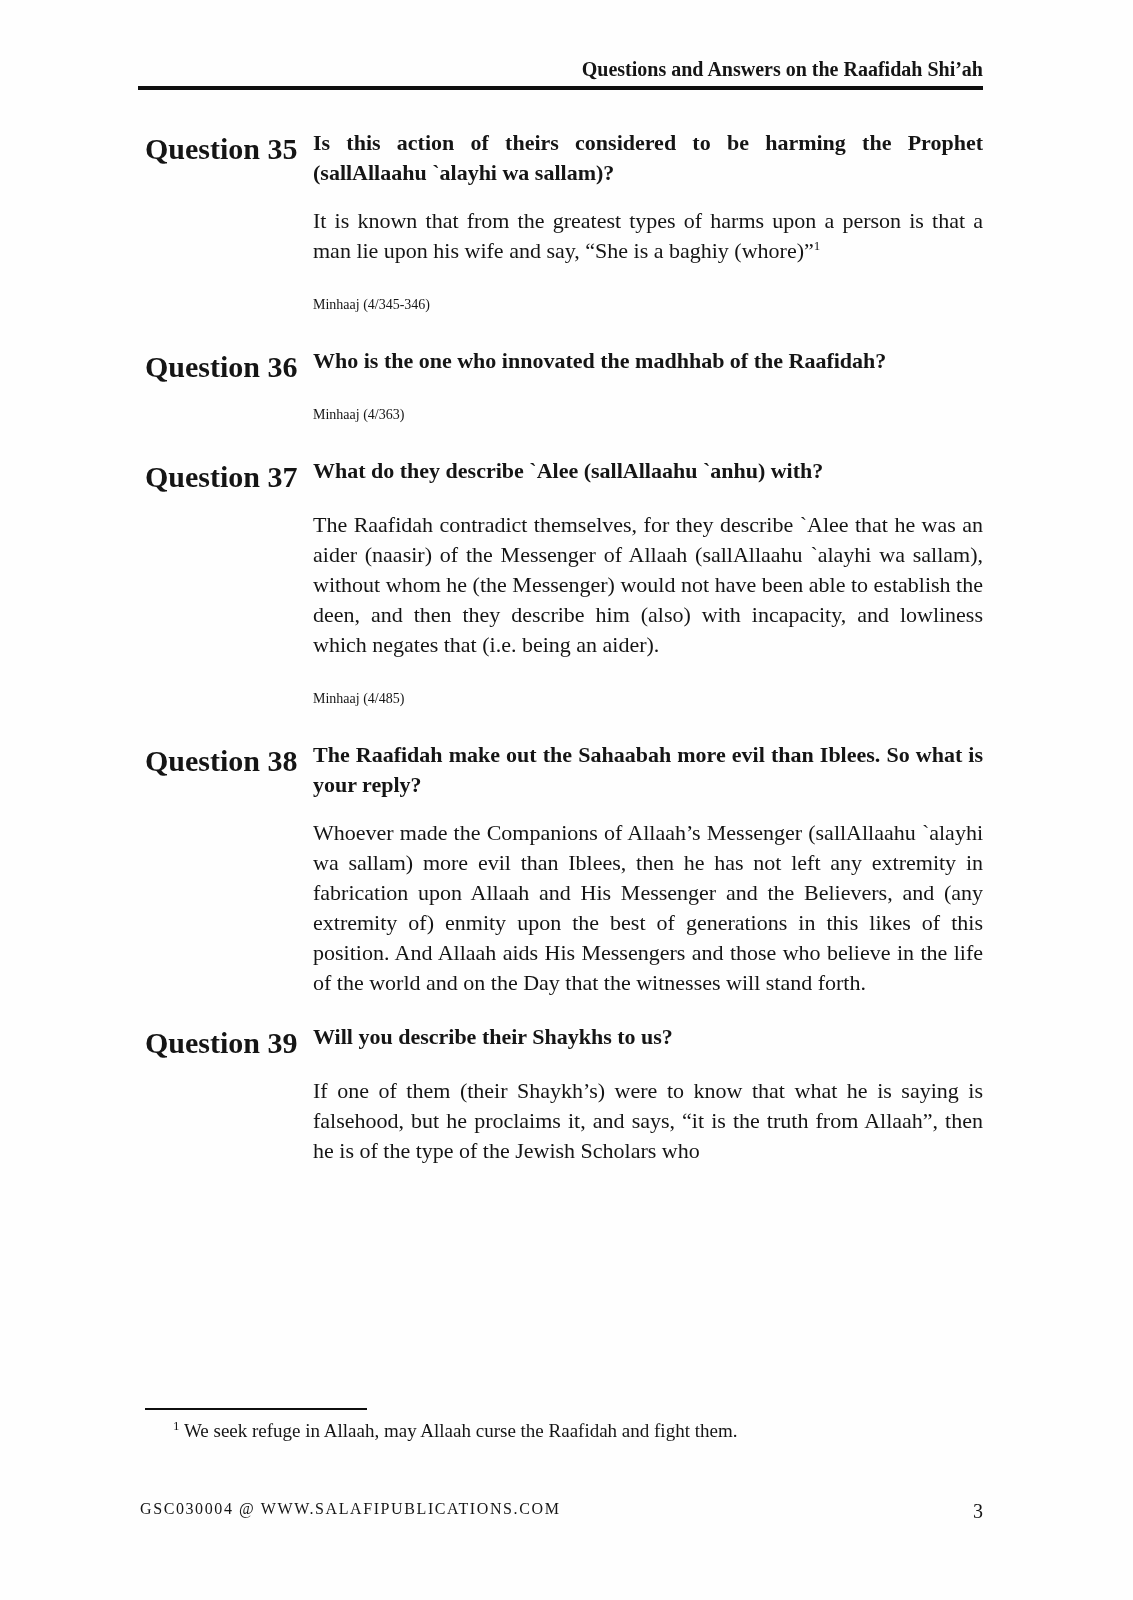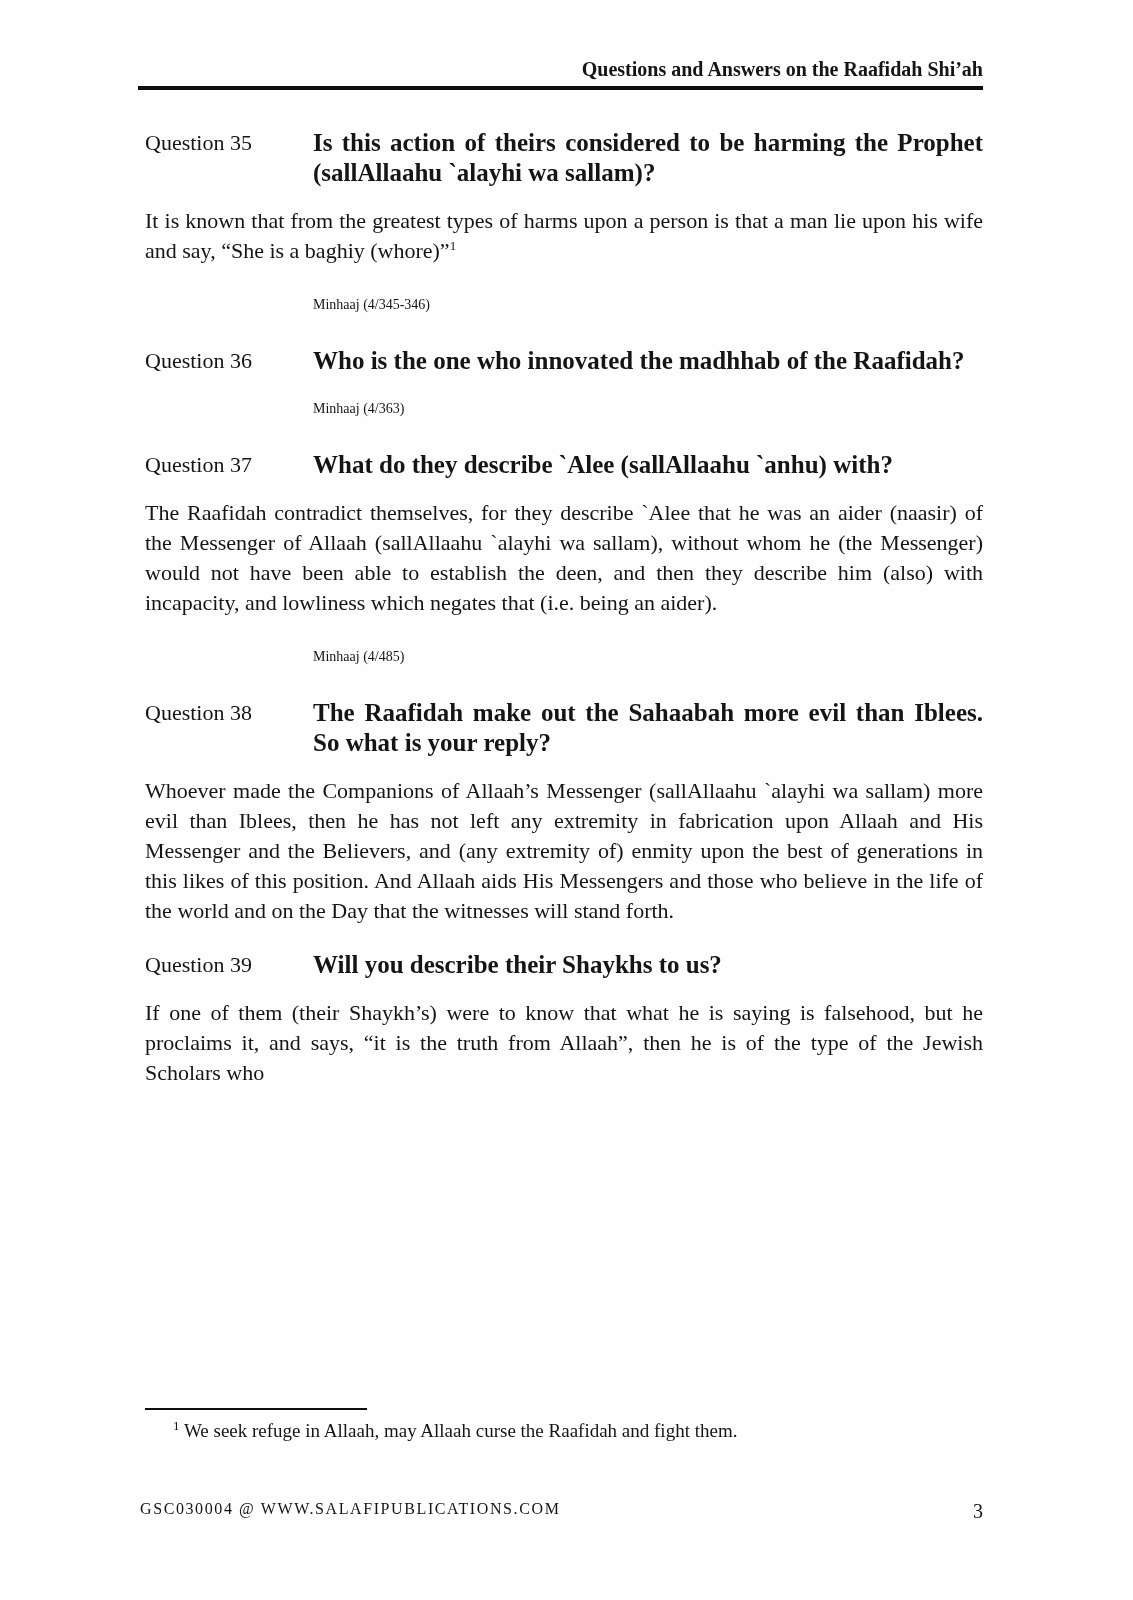--- a/index.html
+++ b/index.html
@@ -22,33 +22,35 @@
     line-height: 26px;
   }
   .header-rule { margin-top: 4px; height: 4px; background: #0f0f0f; }
 
   
   .content { position: absolute; top: 128px; left: 145px; right: 150px; }
   .qa-row { display: flex; margin-bottom: 18px; }
   .qa-label {
     flex: none;
     width: 168px;
-    font-weight: normal;
-    font-size: 22px;
+    font-weight: bold;
+    font-size: 30px;
     line-height: 30px;
     white-space: nowrap;
+    margin-top: 6px;
   }
   .qa-title {
     flex: 1;
     font-weight: bold;
-    font-size: 25px;
+    font-size: 22px;
     line-height: 30px;
     text-align: justify;
   }
   .qa-answer {
+    margin-left: 168px;
     margin-bottom: 24px;
     font-size: 22px;
     line-height: 30px;
     text-align: justify;
     font-family: Liberation Serif, serif;
   }
   .qa-answer sup { font-size: 13px; line-height: 0; }
   .qa-ref {
     margin-left: 168px;
     margin-bottom: 26px;

